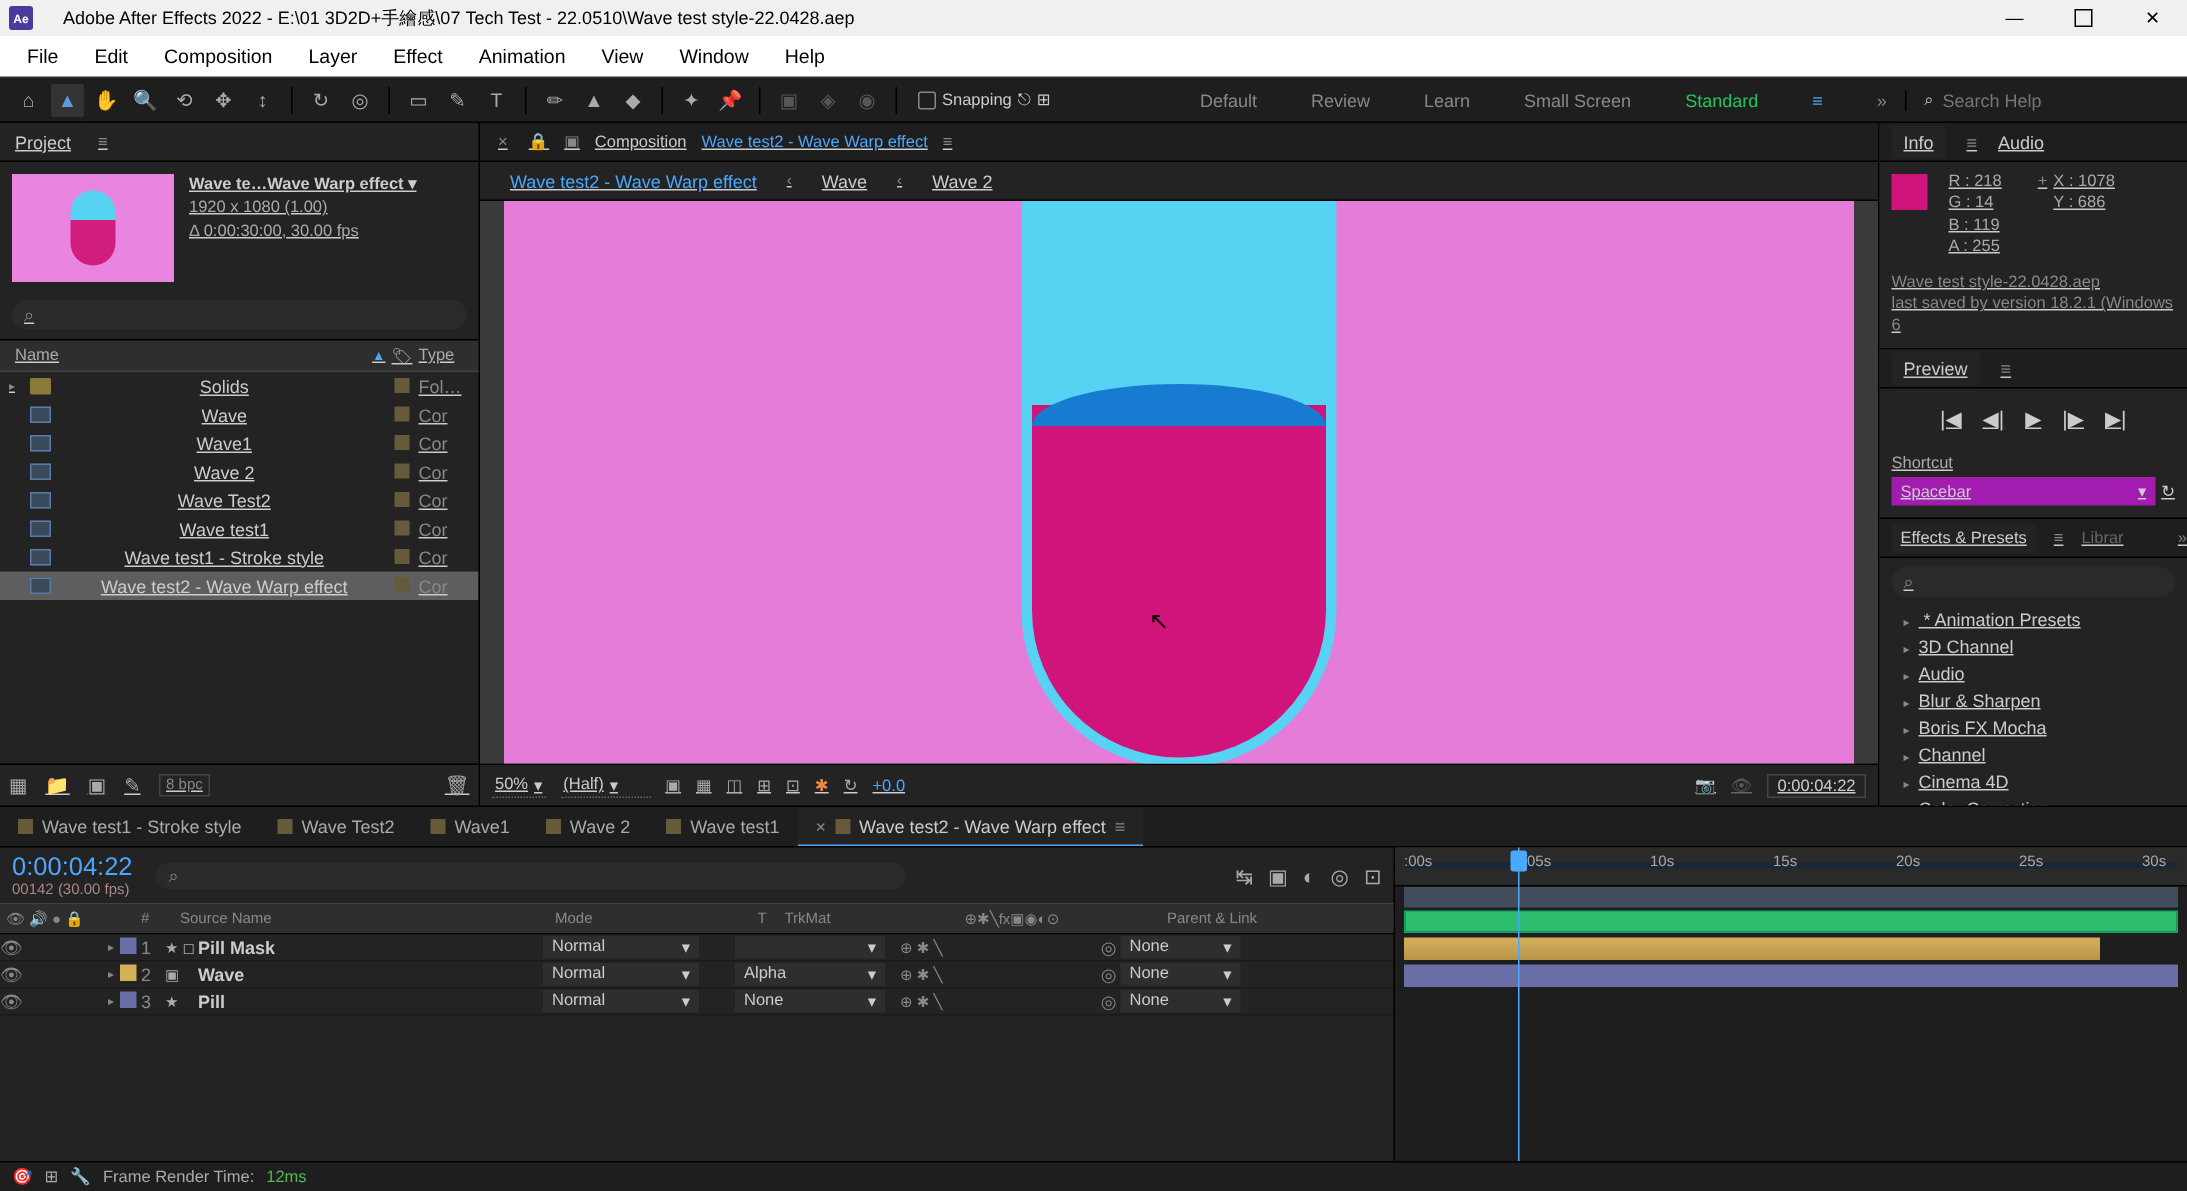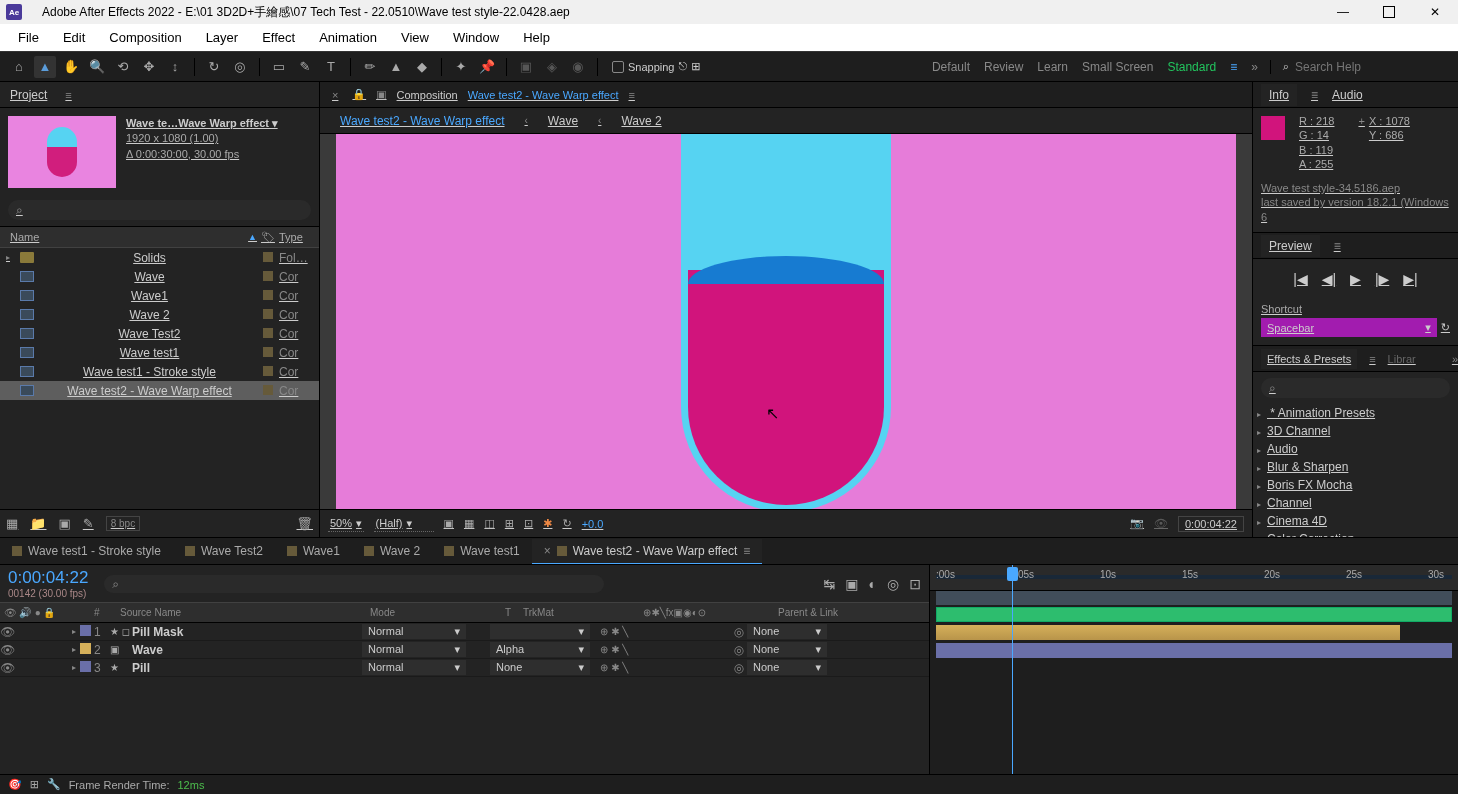--- a/index.html
+++ b/index.html
@@ -14,21 +14,21 @@
 
 .menubar { height:28px; background:#fff; color:#000; display:flex; align-items:center; padding-left:6px; border-bottom:1px solid #333; }
 .menubar span { padding:4px 12px; font-size:13px; }
 
 .toolbar { height:30px; background:#1e1e1e; display:flex; align-items:center; padding:0 8px; gap:4px; border-bottom:1px solid #000; }
 .toolbar .tbtn { width:22px; height:22px; display:flex; align-items:center; justify-content:center; color:#aaa; font-size:13px; border-radius:2px; }
 .toolbar .tbtn.active { background:#333; color:#5b9ddb; }
 .toolbar .sep { width:1px; height:18px; background:#000; margin:0 4px; }
 .toolbar .snap { display:flex; align-items:center; gap:4px; padding:0 6px; }
 .toolbar .snap .chk { width:12px; height:12px; border:1px solid #888; border-radius:2px; }
-.toolbar .wsbtns { margin-left:auto; display:flex; gap:14px; align-items:center; }
+.toolbar .wsbtns { margin-left:auto; display:flex; gap:36px; align-items:center; }
 .toolbar .wsbtns span { color:#888; font-size:12px; }
 .toolbar .wsbtns span.on { color:#22c55e; }
 .toolbar .search { display:flex; align-items:center; gap:6px; border-left:1px solid #000; padding-left:12px; margin-left:8px; min-width:170px; }
 .toolbar .search input { background:transparent; border:none; color:#888; outline:none; font-size:12px; }
 
 .main { display:flex; height:455px;text-decoration:underline; }
 
 
 .project { width:320px; background:#232323; display:flex; flex-direction:column; border-right:1px solid #000; }
 .panel-tab { height:26px; display:flex; align-items:center; border-bottom:1px solid #000; }
@@ -101,21 +101,21 @@
 .shortcut-row { padding:4px 8px 8px; }
 .shortcut-row .lbl { font-size:11px; color:#aaa; margin-bottom:3px; }
 .shortcut-row .dd { background:#a21caf; padding:3px 6px; display:flex; justify-content:space-between; align-items:center; font-size:11px; }
 
 .eff-head { height:26px; display:flex; align-items:center; padding-left:8px; gap:12px; background:#1e1e1e; border-bottom:1px solid #000; }
 .eff-head .on { background:#232323; padding:4px 6px; }
 .eff-head .off { color:#666; }
 .eff-search { padding:6px 8px; }
 .eff-search .sbox { background:#2a2a2a; border-radius:10px; padding:3px 8px; font-size:12px; color:#888; }
 .eff-list { overflow:hidden; }
-.erow { padding:2px 4px; font-size:12px; color:#ccc; }
+.erow { padding:2px 16px; font-size:12px; color:#ccc; }
 .erow .tw { display:inline-block; width:10px; color:#888; font-size:8px; }
 
 
 .timeline { position:absolute; top:537px; left:0; right:0; bottom:20px; background:#232323; border-top:1px solid #000; display:flex; flex-direction:column; }
 .tl-tabs { height:27px; background:#1e1e1e; display:flex; align-items:center; border-bottom:1px solid #000; }
 .tltab { padding:5px 12px; display:flex; align-items:center; gap:6px; font-size:12px; color:#aaa; }
 .tltab .sq { width:10px; height:10px; background:#665a3a; }
 .tltab.active { background:#232323; color:#ccc; border-bottom:1px solid #4aa8ff; }
 .tltab .x { color:#888; }
 .tl-body { display:flex; flex:1; }
@@ -402,21 +402,21 @@
           <div>G : 14</div>
           <div>B : 119</div>
           <div>A : 255</div>
         </div>
         <div class="xy">
           <div><span class="plus">+</span><span>X : 1078</span></div>
           <div><span class="plus" style="visibility:hidden">+</span><span>Y : 686</span></div>
         </div>
       </div>
       <div class="info-msg">
-        <div>Wave test style-34.5186.aep</div>
+        <div>Wave test style-22.0428.aep</div>
         <div>last saved by version 18.2.1 (Windows 6</div>
       </div>
     </div>
     <div class="rpanel">
       <div class="rtabs">
         <span class="on">Preview</span>
         <span style="color:#888">≡</span>
       </div>
       <div class="preview-body">
         <span class="pb">|◀</span>

